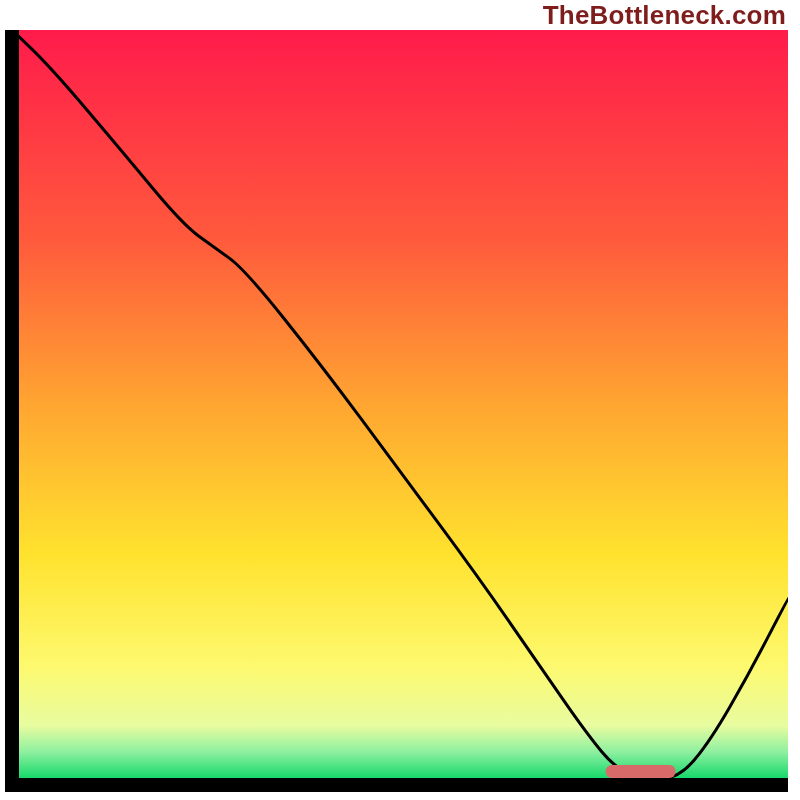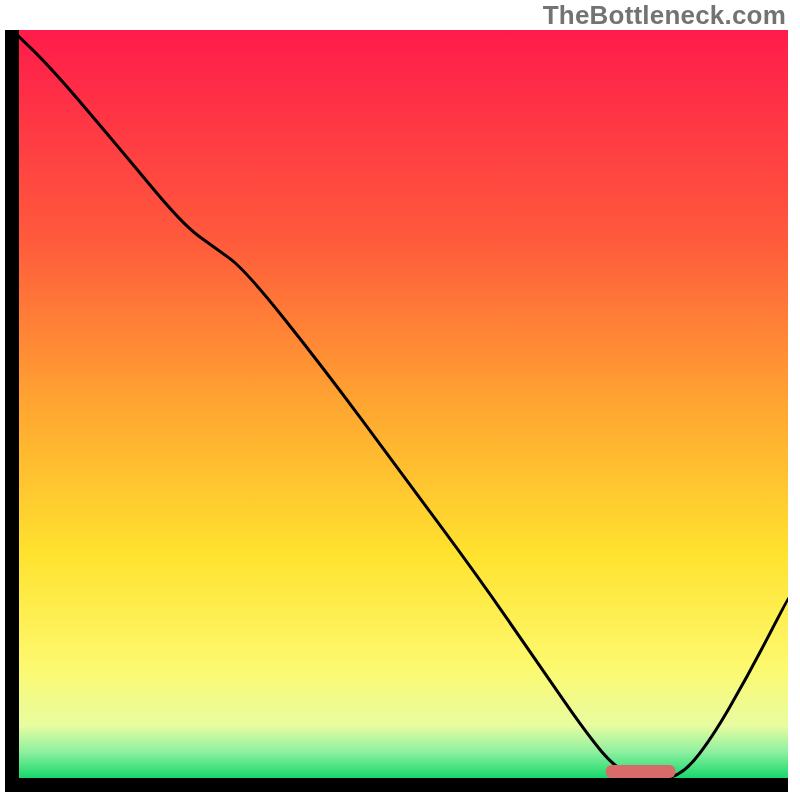--- a/index.html
+++ b/index.html
@@ -14,21 +14,21 @@
     position: relative;
     width: 800px;
     height: 800px;
   }
   .watermark {
     position: absolute;
     top: 0px;
     right: 14px;
     font-size: 26px;
     font-weight: 600;
-    color: #737373;
+    color: #7f1d1d;
     letter-spacing: 0.2px;
     z-index: 5;
   }
   svg {
     display: block;
     position: absolute;
     top: 0;
     left: 0;
   }
 </style>

